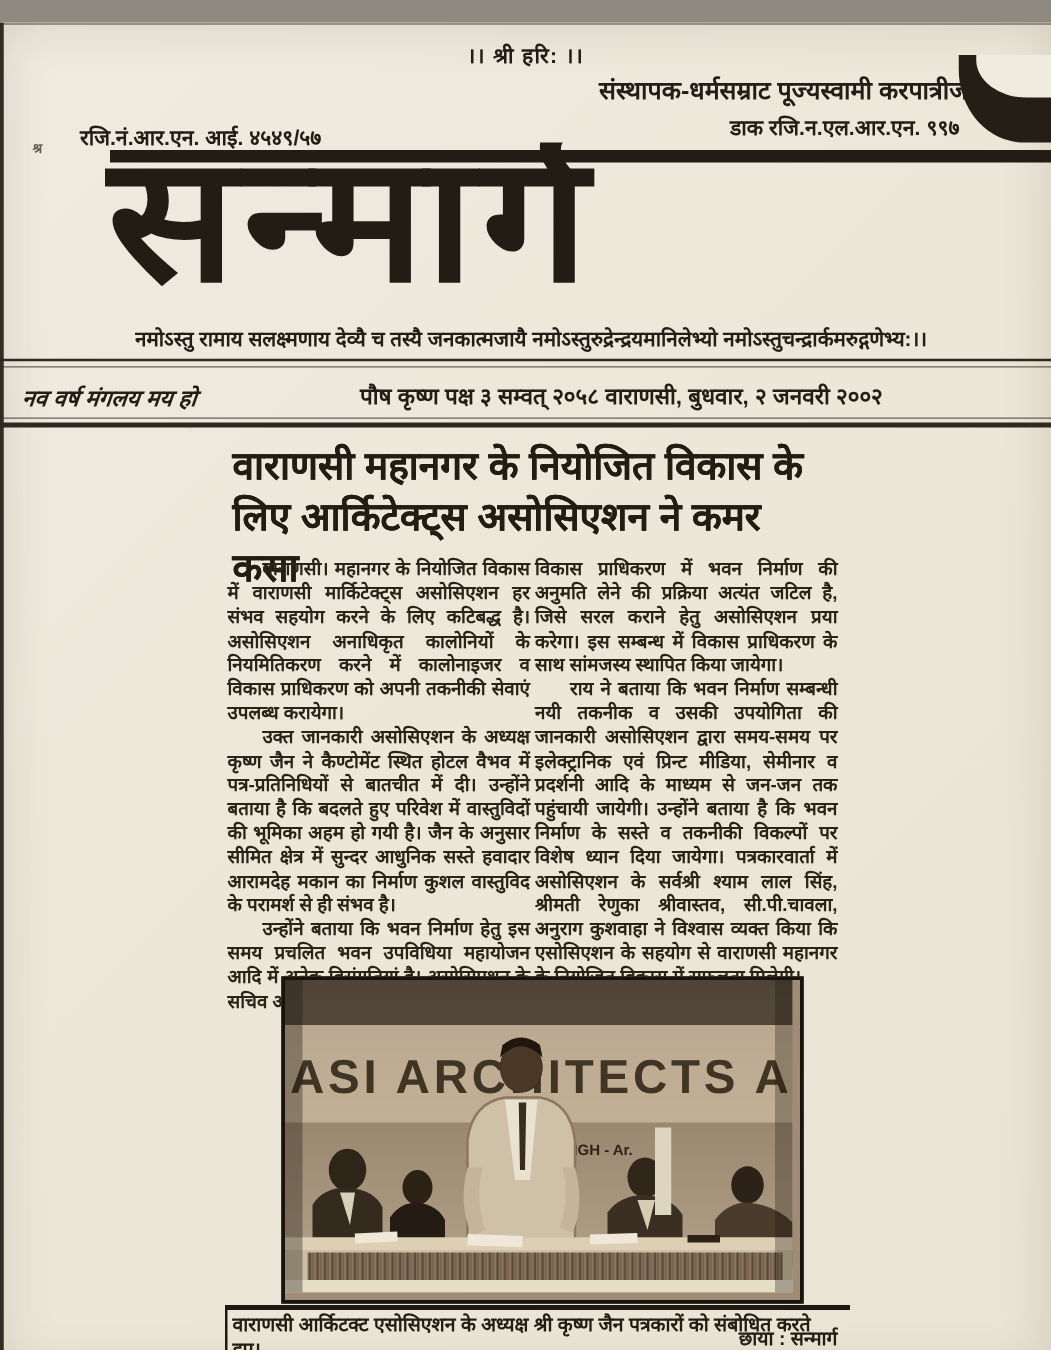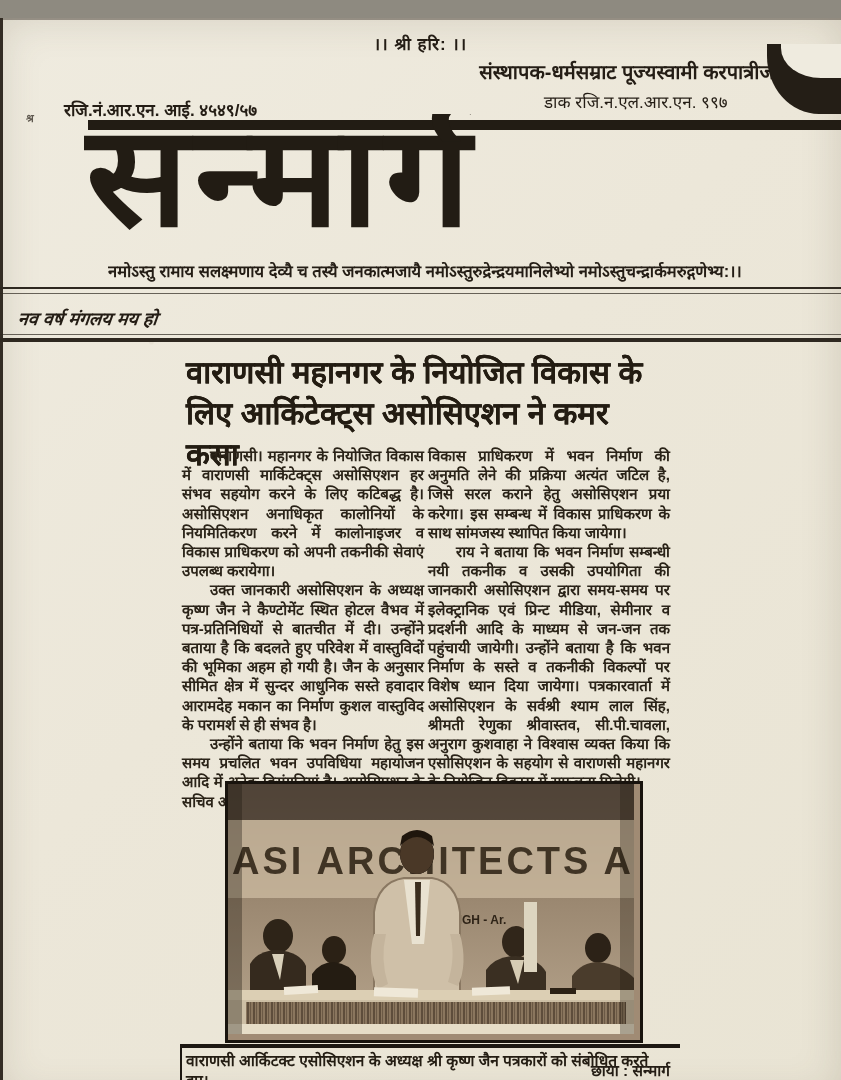--- a/index.html
+++ b/index.html
@@ -19,21 +19,21 @@
   }
   .edge-left{position:absolute;left:0;top:0;width:3px;height:100%;background:#332c24;}
   .edge-top{position:absolute;left:0;top:0;width:100%;height:2px;background:#4a423a;opacity:.5;}
   .bottom-bar{position:absolute;left:0;top:1064px;width:100%;height:16px;background:#15110c;}
 
   .invocation{position:absolute;top:14px;left:0;width:100%;text-align:center;
     font-size:17px;font-weight:bold;letter-spacing:1px;}
   .founder-line{position:absolute;top:40px;left:0;width:100%;text-align:right;
     font-size:20px;font-weight:bold;}
   .reg-left{position:absolute;top:80px;left:64px;font-size:17px;font-weight:bold;}
-  .reg-right{position:absolute;top:72px;left:544px;font-size:17px;font-weight:normal;}
+  .reg-right{position:absolute;top:72px;left:584px;font-size:17px;font-weight:bold;}
   .corner-glyph{position:absolute;top:26px;right:0;width:74px;height:70px;background:#241e16;
     border-bottom-left-radius:52px 58px;}
   .corner-glyph::after{content:"";position:absolute;left:14px;top:0;width:60px;height:34px;
     background:#efebdf;border-bottom-left-radius:40px 30px;}
 
   .margin-mark{position:absolute;top:92px;left:26px;font-size:11px;font-weight:bold;opacity:.7;}
 
   .masthead-wrap{position:absolute;top:96px;left:84px;right:0;height:144px;overflow:hidden;}
   .masthead-bar{position:absolute;top:6px;left:4px;right:0;height:10px;background:#221c14;}
   .masthead-text{position:absolute;top:-14px;left:2px;white-space:nowrap;
@@ -90,20 +90,21 @@
   <div class="masthead-wrap">
     <div class="masthead-bar"></div>
     <div class="masthead-text">सन्मार्ग</div>
   </div>
 
   <div class="mantra-line">नमोऽस्तु रामाय सलक्ष्मणाय देव्यै च तस्यै जनकात्मजायै नमोऽस्तुरुद्रेन्द्रयमानिलेभ्यो नमोऽस्तुचन्द्रार्कमरुद्गणेभ्य:।।</div>
 
   <div class="rule r1"></div>
   <div class="rule r2"></div>
   <div class="dateline-left">नव वर्ष मंगलय मय हो</div>
+  <div class="dateline-right">पौष कृष्ण पक्ष ३ सम्वत् २०५८ वाराणसी, बुधवार, २ जनवरी २००२</div>
   <div class="rule r3"></div>
   <div class="rule r4"></div>
 
   <div class="headline">
     <div>वाराणसी महानगर के नियोजित विकास के</div>
     <div>लिए आर्किटेक्ट्स असोसिएशन ने कमर कसा</div>
   </div>
 
   <div class="columns">
     <div class="col">

